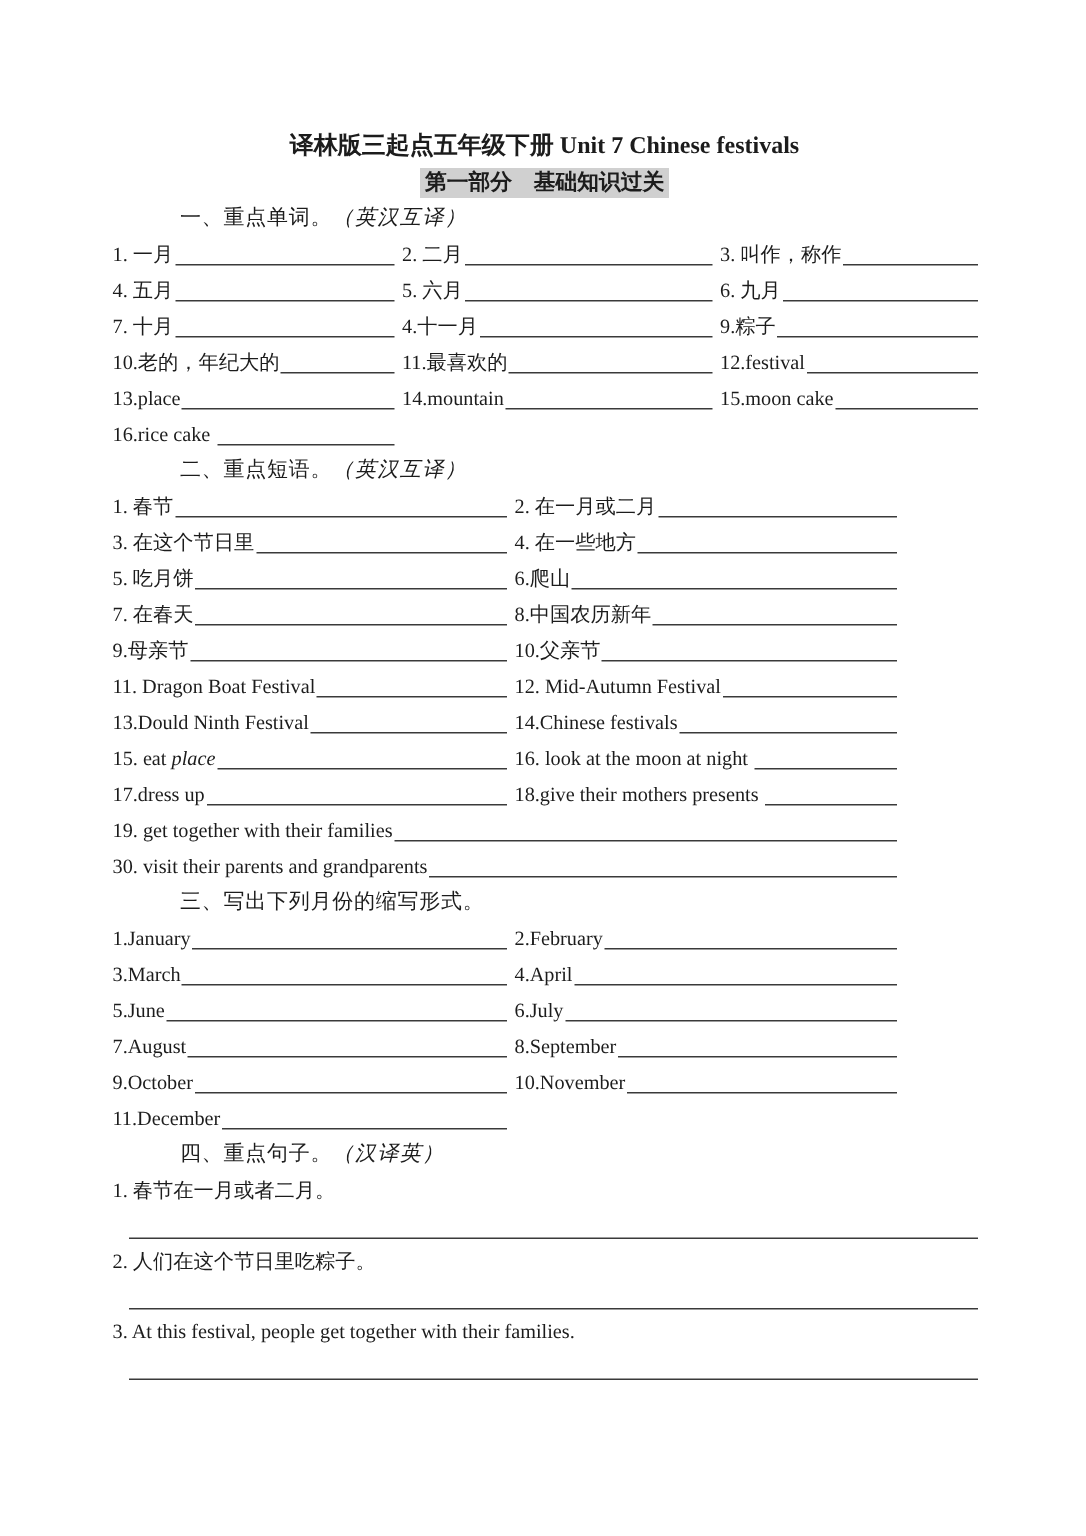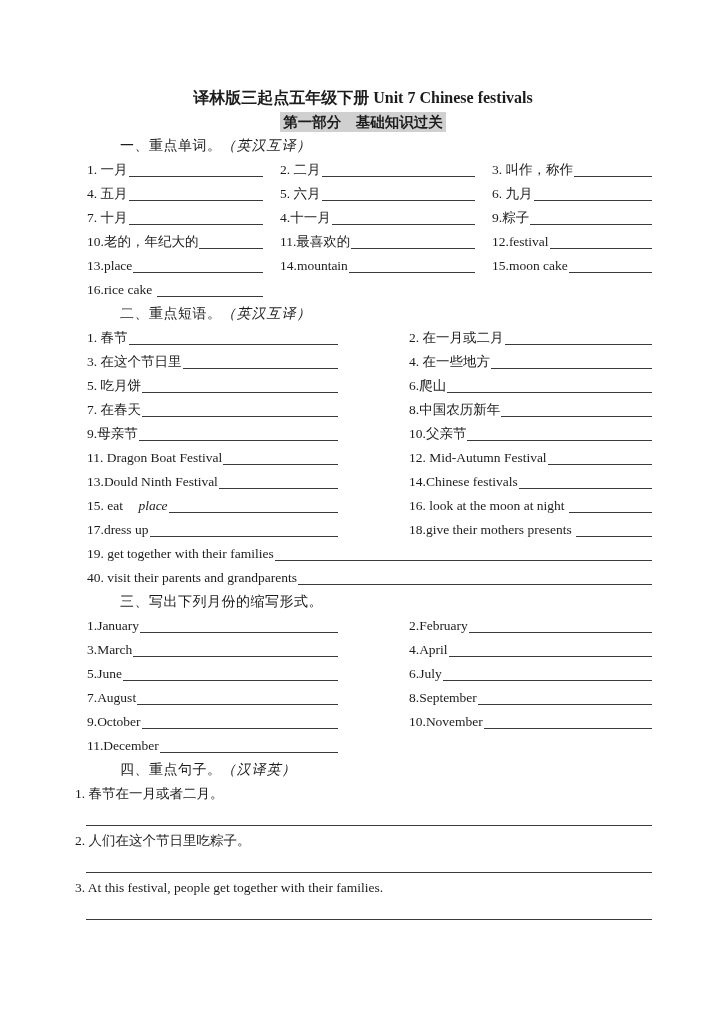--- a/index.html
+++ b/index.html
@@ -44,29 +44,29 @@
     letter-spacing: 0.5px;
     white-space: pre;
     margin-left: 48px;
   }
   .sec-heading .h-note {
     font-style: italic;
     letter-spacing: 1px;
   }
   .grid { display: grid; }
   .grid3 { grid-template-columns: 193px 212px 1fr; }
-  .grid2 { grid-template-columns: 268px 260px; column-gap: 54px; }
+  .grid2 { grid-template-columns: 268px 260px; }
   .item {
     display: flex;
     line-height: 24px;
     font-size: 13.5px;
     padding-left: 3px;
     overflow: hidden;
   }
-  .lbl { white-space: pre; margin-left: 12px; }
+  .lbl { white-space: pre; }
   .lbl.italic { font-style: italic; }
   .line {
     flex: 1 1 auto;
     align-self: stretch;
     border-bottom: 1px solid #3a3a3a;
     margin: 0 2px 5px 1px;
     min-width: 8px;
   }
   .span2 { grid-column: 1 / -1; }
   .sentence-label {
@@ -236,21 +236,21 @@
         </div>
         <div class="item">
           <span class="lbl">18.give their mothers presents </span>
           <span class="line"></span>
         </div>
         <div class="item span2">
           <span class="lbl">19. get together with their families</span>
           <span class="line"></span>
         </div>
         <div class="item span2">
-          <span class="lbl">40. visit their parents and grandparents</span>
+          <span class="lbl">30. visit their parents and grandparents</span>
           <span class="line"></span>
         </div>
       </div>
   </section>
 
   <section>
     <div class="sec-heading"><span class="h-text">三、写出下列月份的缩写形式。</span><span class="h-note"></span></div>
     <div class="grid grid2">
         <div class="item">
           <span class="lbl">1.January</span>

